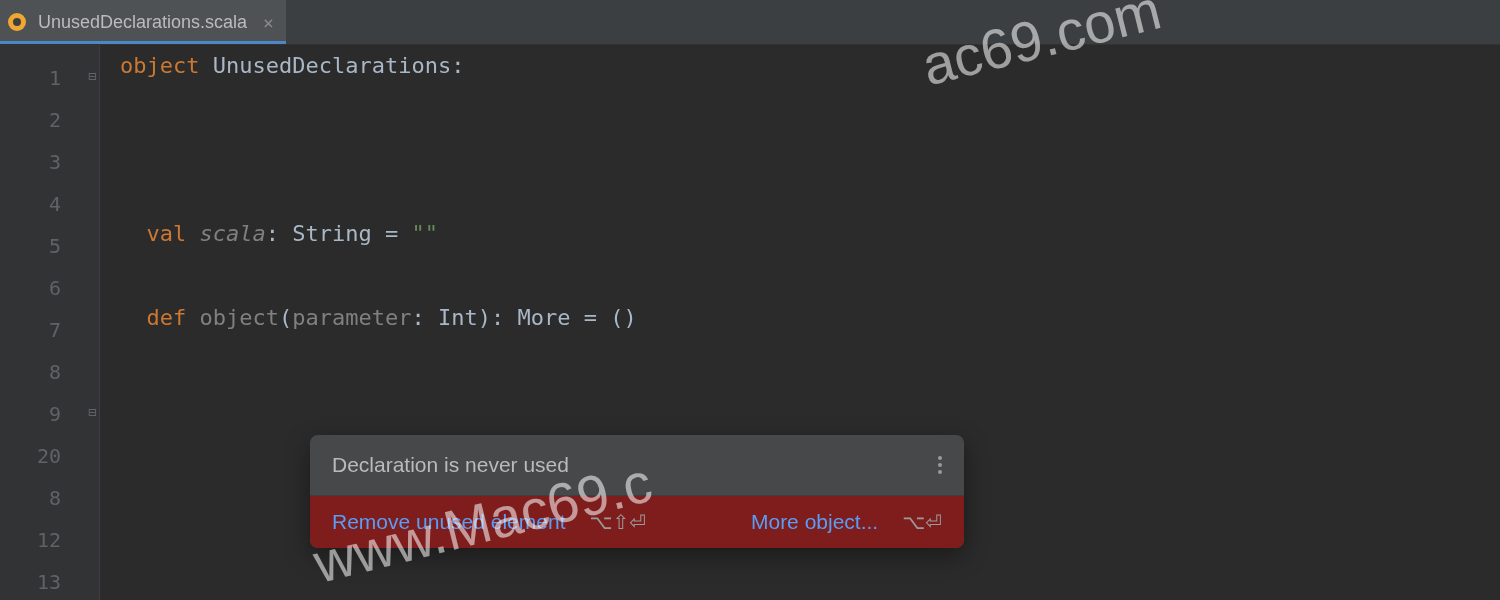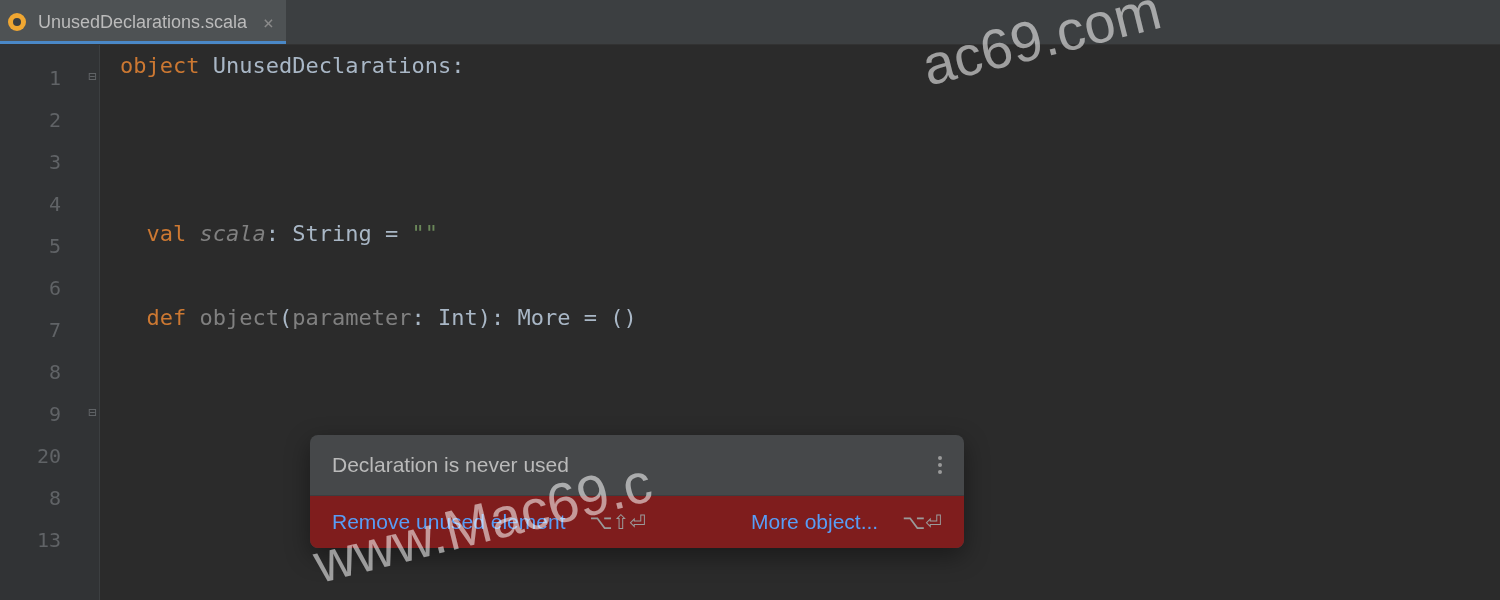--- a/index.html
+++ b/index.html
@@ -214,20 +214,23 @@
     <div class="gutter-line">
         <span>9</span>
       </div>
     <div class="gutter-line">
         <span>20</span>
       </div>
     <div class="gutter-line">
         <span>8</span>
       </div>
     <div class="gutter-line">
+        <span>12</span>
+      </div>
+    <div class="gutter-line">
         <span>13</span>
       </div>
   </div>
 
   <span class="fold-icon" style="top:68px">⊟</span>
   <span class="fold-icon" style="top:404px">⊟</span>
 
   <div class="code">
     <div class="code-line"><span class="kw">object</span> <span class="ident">UnusedDeclarations</span><span class="punct">:</span></div>
     <div class="code-line"></div>

